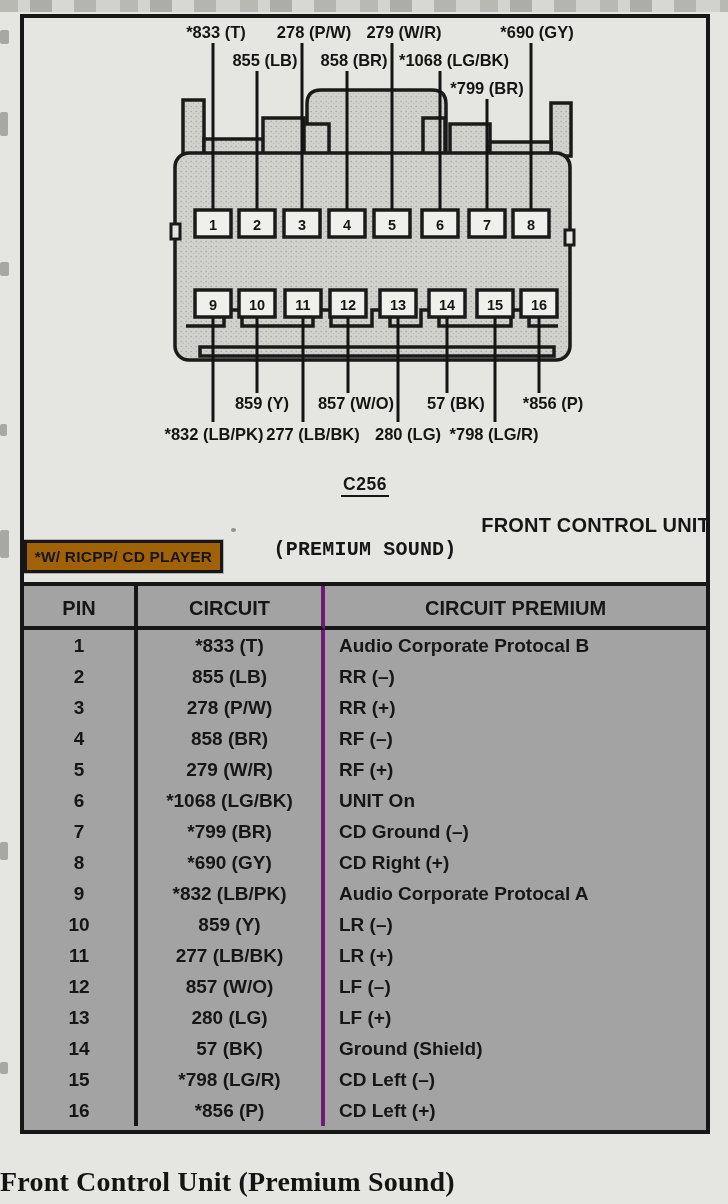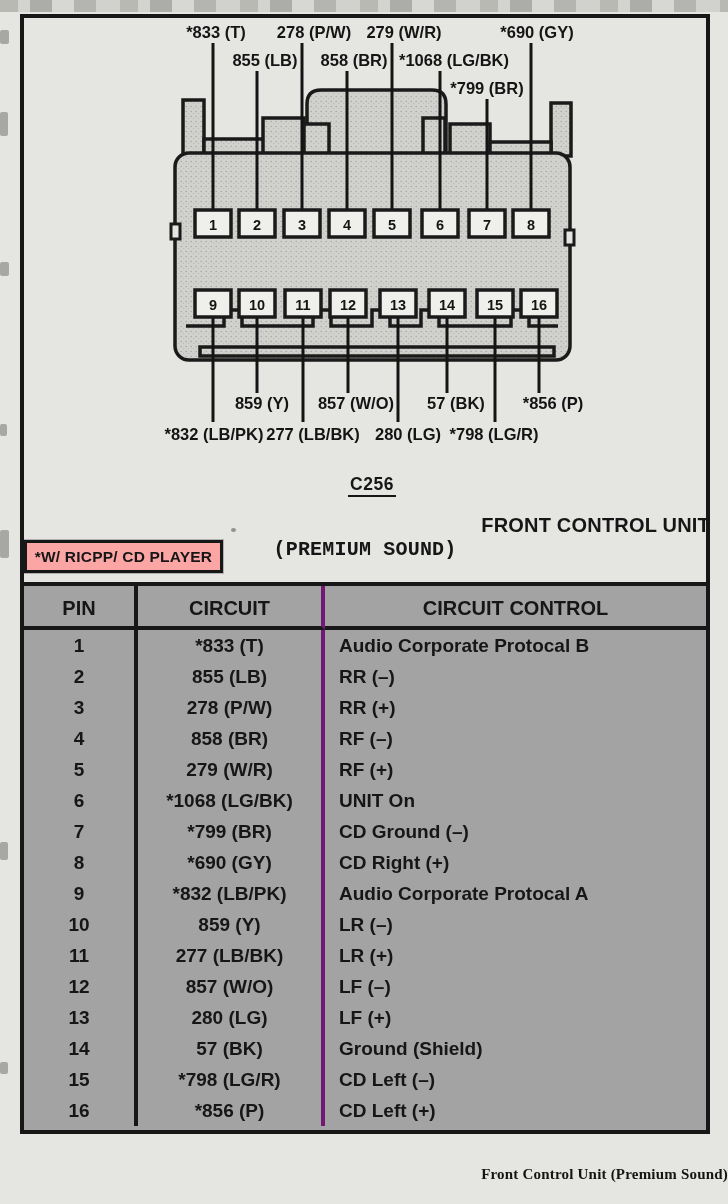--- a/index.html
+++ b/index.html
@@ -17,53 +17,53 @@
   }
   .smudge{position:absolute;background:#5d5d59;opacity:.45;border-radius:2px;filter:blur(.5px);}
   .ink-dot{position:absolute;width:5px;height:4px;background:#4c4c48;opacity:.55;border-radius:50%;}
   .frame{
     position:absolute;left:20px;top:14px;width:690px;height:1120px;
     border:4px solid #171717;box-sizing:border-box;
   }
   .diagram-svg{position:absolute;left:20px;top:14px;}
   .c256-title{
     position:absolute;left:20px;top:474px;width:690px;text-align:center;
-    font-size:17.5px;font-weight:bold;letter-spacing:.5px;padding-left:7px;
+    font-size:17.5px;font-weight:bold;letter-spacing:.5px;
   }
   .c256-title span{border-bottom:2.5px solid #161616;padding:0 2px 1px 2px;}
   .unit-title{
     position:absolute;left:20px;width:690px;text-align:center;
     font-size:20px;font-weight:bold;letter-spacing:.2px;
   }
   .unit-title.l1{top:514px;text-align:right;}
   .unit-title.l2{top:538px;font-family:Liberation Mono, monospace;}
   .note-box{
     position:absolute;left:24px;top:540px;width:199px;height:33px;
-    border:3.5px solid #171717;box-sizing:border-box;background:#fca5a5;
+    border:3.5px solid #171717;box-sizing:border-box;background:#a16207;
     display:flex;align-items:center;justify-content:center;
     font-size:15.5px;font-weight:bold;letter-spacing:.2px;
     box-shadow:0 0 0 1px rgba(23,23,23,.25);
   }
   .pin-table{
     position:absolute;left:20px;top:582px;width:690px;height:552px;
     border:4px solid #171717;box-sizing:border-box;
     display:grid;grid-template-columns:114px 187px 1fr;
     grid-template-rows:44px repeat(16,31px);
     background:#a3a3a3;
   }
   .pin-table .cell{
     font-weight:bold;line-height:31px;font-size:19px;white-space:nowrap;overflow:visible;
   }
   .pin-table .hdr{line-height:44px;font-size:20px;text-align:center;border-bottom:4px solid #171717;}
   .col-a{text-align:center;border-right:4px solid #171717;}
   .col-b{text-align:center;border-right:4px solid #701a75;}
   .col-c{text-align:left;padding-left:14px;}
   .caption{
-    position:absolute;left:0;top:1166px;width:728px;text-align:right;
-    font-family:"Liberation Serif",serif;font-weight:bold;font-size:15px;
+    position:absolute;left:0;top:1166px;width:728px;text-align:left;
+    font-family:"Liberation Serif",serif;font-weight:bold;font-size:28px;
     letter-spacing:.2px;color:#141414;
   }
   svg text{fill:#141414;font-family:"Liberation Sans",sans-serif;font-weight:bold;}
   svg .wire-label{font-size:16.5px;}
   svg .pin-num{font-size:14.5px;}
 </style>
 </head>
 <body>
 
 <div class="page">
@@ -187,21 +187,21 @@
   </svg>
 
   <div class="c256-title"><span>C256</span></div>
   <div class="unit-title l1">FRONT CONTROL UNIT</div>
   <div class="unit-title l2">(PREMIUM SOUND)</div>
   <div class="note-box">*W/ RICPP/ CD PLAYER</div>
 
   <div class="pin-table">
     <div class="cell hdr col-a">PIN</div>
     <div class="cell hdr col-b">CIRCUIT</div>
-    <div class="cell hdr">CIRCUIT CONTROL</div>
+    <div class="cell hdr">CIRCUIT PREMIUM</div>
 
     <div class="cell col-a">1</div>
     <div class="cell col-b">*833 (T)</div>
     <div class="cell col-c">Audio Corporate Protocal B</div>
 
     <div class="cell col-a">2</div>
     <div class="cell col-b">855 (LB)</div>
     <div class="cell col-c">RR (–)</div>
 
     <div class="cell col-a">3</div>

